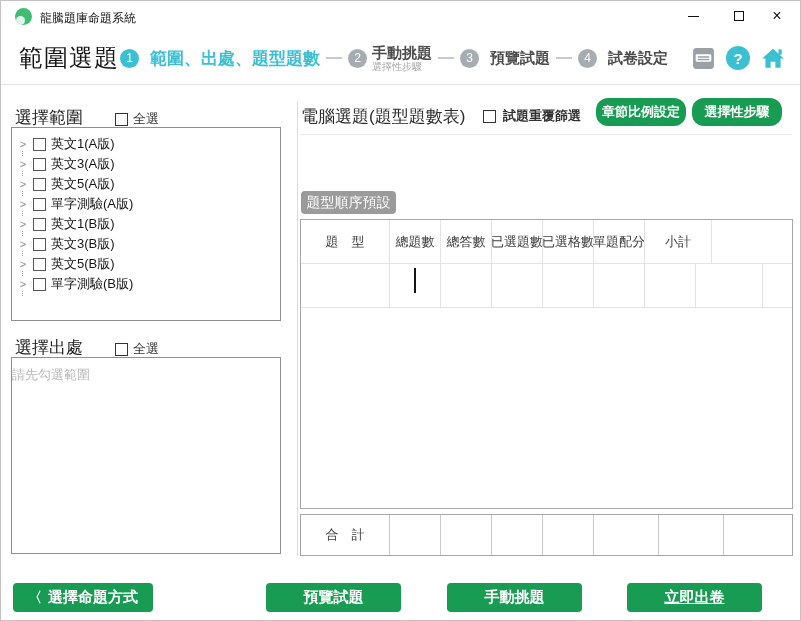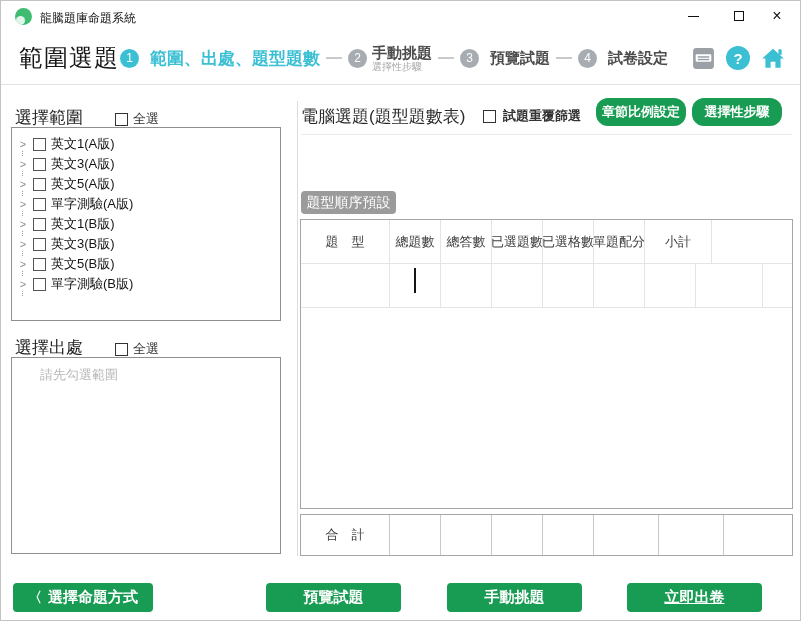--- a/index.html
+++ b/index.html
@@ -39,21 +39,21 @@
   .section-title { position:absolute; font-size:17px; color:#222; }
   .selectall { position:absolute; display:flex; align-items:center; gap:5px; cursor:pointer; }
   .cbx { width:13px; height:13px; border:1.5px solid #333; background:#fff; flex:0 0 auto; }
   .cbx-lite { width:13px; height:13px; border:1px solid #555; background:#fff; flex:0 0 auto; }
   .selectall-label { font-size:13px; color:#333; }
   .range-box { position:absolute; left:10px; top:126px; width:270px; height:194px; border:1px solid #909090; background:#fff; padding:6px 0 0 6px; }
   .tree-item { height:20px; display:flex; align-items:center; gap:5px; cursor:pointer; }
   .chev { position:relative; width:10px; font-size:11px; color:#8a8a8a; line-height:10px; text-align:center; }
   .chev::after { content:""; position:absolute; left:4px; top:12px; height:5px; border-left:1px dotted #9a9a9a; }
   .tree-label { font-size:13px; color:#141414; white-space:nowrap; }
-  .source-box { position:absolute; left:10px; top:356px; width:270px; height:197px; border:1px solid #909090; background:#fff; padding:8px 28px; }
+  .source-box { position:absolute; left:10px; top:356px; width:270px; height:197px; border:1px solid #909090; background:#fff; padding:8px 0; }
   .placeholder { font-size:13px; color:#b8b8b8; }
   .panel-divider { position:absolute; left:296px; top:100px; width:1px; height:455px; background:#dcdcdc; }
   
   .right-title { position:absolute; left:300px; top:104px; font-size:17px; color:#2b2b2b; }
   .dup-filter { position:absolute; left:482px; top:106px; display:flex; align-items:center; gap:7px; cursor:pointer; }
   .dup-label { font-size:13px; font-weight:bold; color:#333; }
   .gbtn-sm { position:absolute; top:97px; width:90px; height:28px; background:#189b52; border:none; border-radius:12px; color:#fff; font-size:13px; font-weight:bold; font-family:inherit; display:flex; align-items:center; justify-content:center; cursor:pointer; white-space:nowrap; }
   .btn-chapter { left:595px; } .btn-difficulty { left:691px; }
   .right-divider { position:absolute; left:300px; top:133px; width:491px; height:1px; background:#ebebeb; }
   .type-order-btn { position:absolute; left:300px; top:190px; width:95px; height:23px; background:#9b9b9b; border:none; border-radius:4px; color:#fff; font-size:14px; font-family:inherit; display:flex; align-items:center; justify-content:center; cursor:pointer; }

